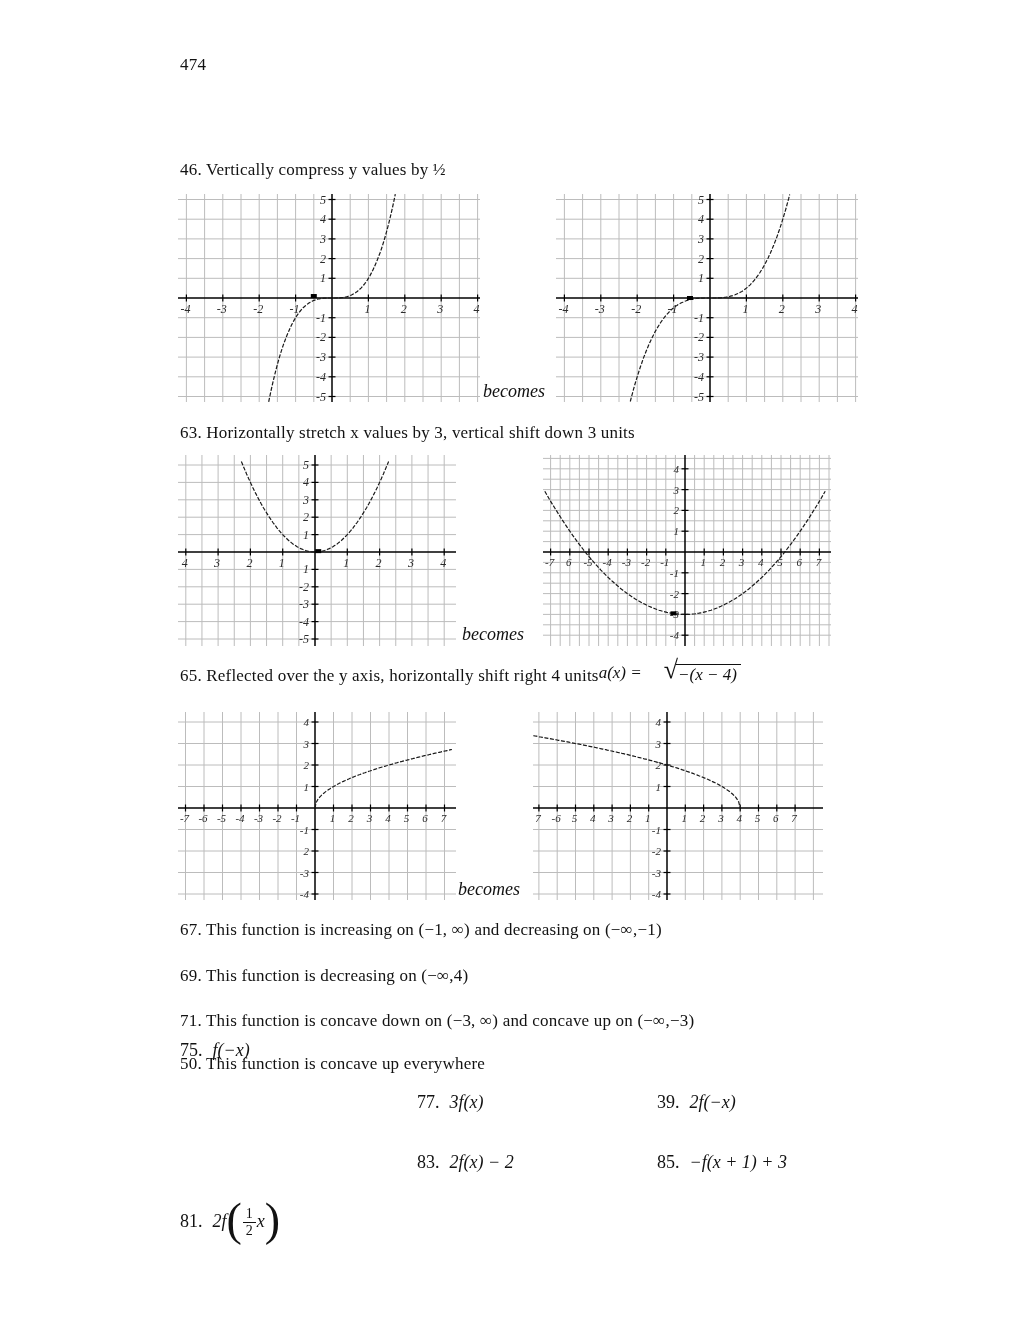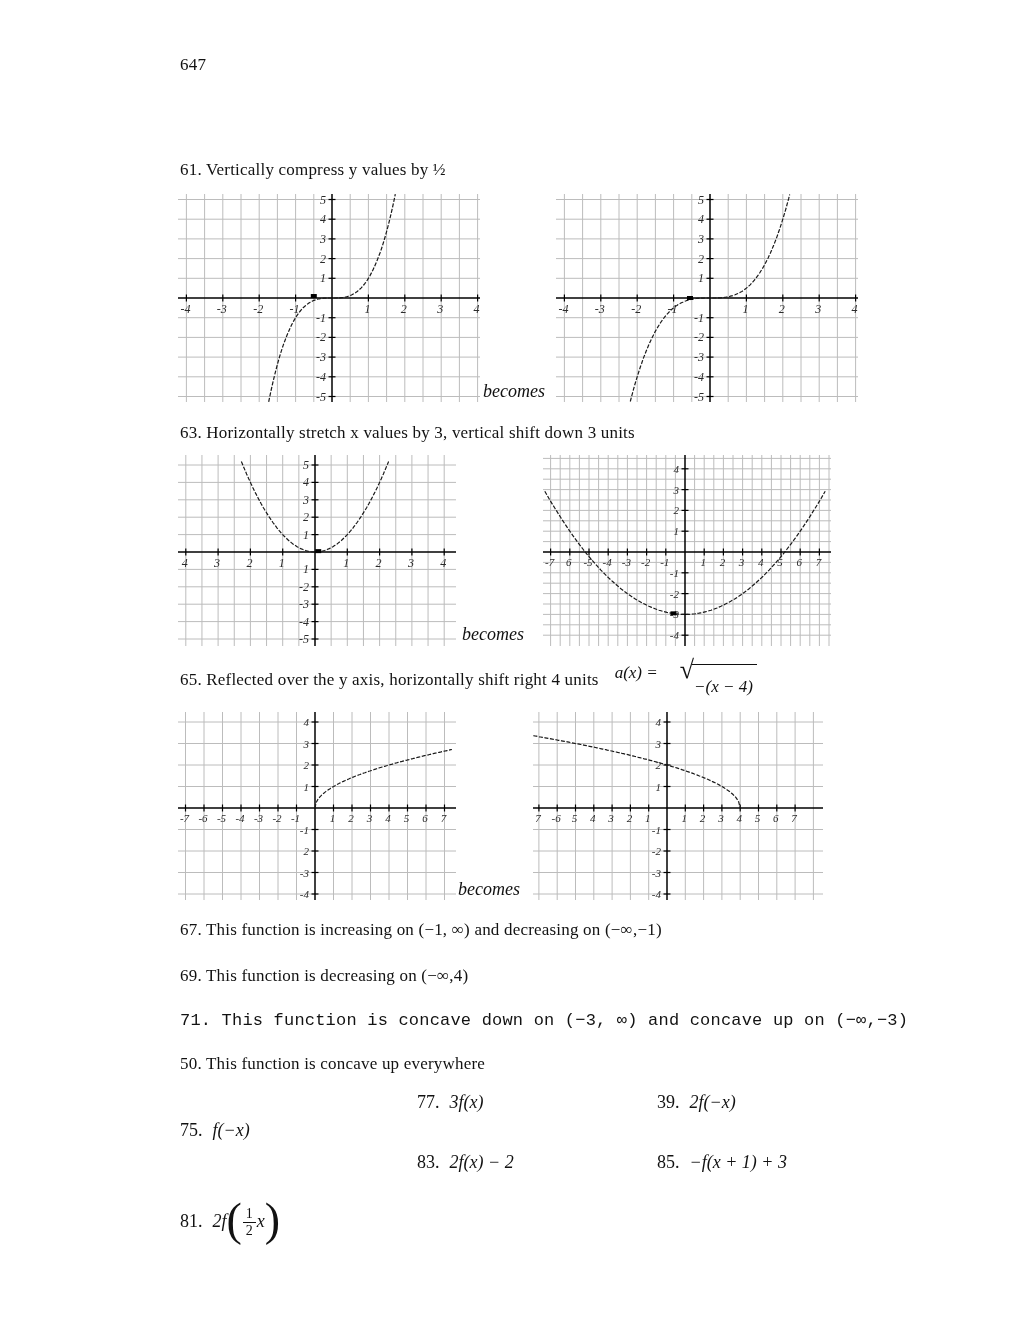--- a/index.html
+++ b/index.html
@@ -4,40 +4,40 @@
 <style>
   html,body{margin:0;padding:0;background:#e8e8e8;}
   .page{position:relative;width:1020px;height:1320px;background:#ffffff;
         font-family:"Liberation Serif",serif;color:#121212;overflow:hidden;margin:0 auto;}
   .txt{position:absolute;font-size:17px;white-space:nowrap;letter-spacing:0.2px;}
   .becomes{position:absolute;font-size:18px;font-style:italic;}
   .graph{position:absolute;}
   .probrow{position:absolute;font-size:18px;white-space:nowrap;}
   .pnum{font-style:normal;margin-right:10px;}
   .expr{font-style:italic;}
-  .t65wrap{position:absolute;display:flex;align-items:center;gap:16px;}
+  .t65wrap{position:absolute;display:flex;align-items:center;}
   .formula{display:inline-flex;align-items:flex-start;font-size:17px;}
   .flhs{font-style:italic;margin-right:22px;}
   .radsign{font-size:26px;line-height:1;position:relative;top:-6px;margin-right:-2px;}
-  .radicand{border-top:1.6px solid #111;font-style:italic;padding:12px 4px 0 2px;position:relative;top:1px;}
+  .radicand{border-top:1.6px solid #111;font-style:italic;padding:0 4px 0 2px;position:relative;top:1px;}
   .frac{display:inline-block;vertical-align:middle;text-align:center;font-size:14px;line-height:1.15;font-style:normal;margin:0 1px;}
   .frac .fn{display:block;border-bottom:1.2px solid #111;padding:0 3px;}
   .frac .fd{display:block;}
   .fracvar{font-style:italic;}
   .bigparen{font-size:46px;font-weight:400;display:inline-block;vertical-align:middle;
             line-height:0.8;position:relative;top:-2px;}
 </style>
 </head>
 <body>
 
 <div class="page">
 
-  <div class="txt" style="left:180px;top:55px;">647</div>
-
-  <div class="txt" style="left:180px;top:160px;">61. Vertically compress y values by ½</div>
+  <div class="txt" style="left:180px;top:55px;">474</div>
+
+  <div class="txt" style="left:180px;top:160px;">46. Vertically compress y values by ½</div>
 
   <svg class="graph" width="302" height="208" viewBox="0 0 302 208" style="left: 178px; top: 194px;">
       <line x1="8.400000000000006" y1="0" x2="8.400000000000006" y2="208" stroke="#bcbcbc" stroke-width="1"></line>
       <line x1="26.60000000000001" y1="0" x2="26.60000000000001" y2="208" stroke="#bcbcbc" stroke-width="1"></line>
       <line x1="44.80000000000001" y1="0" x2="44.80000000000001" y2="208" stroke="#bcbcbc" stroke-width="1"></line>
       <line x1="63" y1="0" x2="63" y2="208" stroke="#bcbcbc" stroke-width="1"></line>
       <line x1="81.2" y1="0" x2="81.2" y2="208" stroke="#bcbcbc" stroke-width="1"></line>
       <line x1="99.4" y1="0" x2="99.4" y2="208" stroke="#bcbcbc" stroke-width="1"></line>
       <line x1="117.6" y1="0" x2="117.6" y2="208" stroke="#bcbcbc" stroke-width="1"></line>
       <line x1="135.8" y1="0" x2="135.8" y2="208" stroke="#bcbcbc" stroke-width="1"></line>
@@ -487,24 +487,24 @@
       <line x1="130.5" y1="160.5" x2="137.5" y2="160.5" stroke="#000000" stroke-width="1.2"></line>
       <text x="128" y="164.5" text-anchor="end" font-size="11" font-style="italic" fill="#2b2b2b" font-family="&quot;Liberation Serif&quot;,serif">-3</text>
       <line x1="130.5" y1="182" x2="137.5" y2="182" stroke="#000000" stroke-width="1.2"></line>
       <text x="128" y="186" text-anchor="end" font-size="11" font-style="italic" fill="#2b2b2b" font-family="&quot;Liberation Serif&quot;,serif">-4</text>
       <path d="M0.4 23.7 L1.9 24.0 L3.4 24.2 L4.8 24.5 L6.3 24.8 L7.8 25.0 L9.3 25.3 L10.7 25.6 L12.2 25.8 L13.7 26.1 L15.2 26.4 L16.7 26.6 L18.1 26.9 L19.6 27.2 L21.1 27.4 L22.6 27.7 L24.0 28.0 L25.5 28.3 L27.0 28.5 L28.5 28.8 L30.0 29.1 L31.4 29.4 L32.9 29.6 L34.4 29.9 L35.9 30.2 L37.3 30.5 L38.8 30.8 L40.3 31.1 L41.8 31.4 L43.2 31.6 L44.7 31.9 L46.2 32.2 L47.7 32.5 L49.2 32.8 L50.6 33.1 L52.1 33.4 L53.6 33.7 L55.1 34.0 L56.5 34.3 L58.0 34.6 L59.5 34.9 L61.0 35.2 L62.4 35.5 L63.9 35.8 L65.4 36.2 L66.9 36.5 L68.4 36.8 L69.8 37.1 L71.3 37.4 L72.8 37.7 L74.3 38.1 L75.7 38.4 L77.2 38.7 L78.7 39.0 L80.2 39.4 L81.6 39.7 L83.1 40.0 L84.6 40.4 L86.1 40.7 L87.6 41.0 L89.0 41.4 L90.5 41.7 L92.0 42.1 L93.5 42.4 L94.9 42.7 L96.4 43.1 L97.9 43.5 L99.4 43.8 L100.9 44.2 L102.3 44.5 L103.8 44.9 L105.3 45.3 L106.8 45.6 L108.2 46.0 L109.7 46.4 L111.2 46.8 L112.7 47.1 L114.1 47.5 L115.6 47.9 L117.1 48.3 L118.6 48.7 L120.1 49.1 L121.5 49.5 L123.0 49.9 L124.5 50.3 L126.0 50.7 L127.4 51.1 L128.9 51.5 L130.4 52.0 L131.9 52.4 L133.3 52.8 L134.8 53.2 L136.3 53.7 L137.8 54.1 L139.3 54.6 L140.7 55.0 L142.2 55.5 L143.7 55.9 L145.2 56.4 L146.6 56.9 L148.1 57.4 L149.6 57.9 L151.1 58.3 L152.5 58.8 L154.0 59.4 L155.5 59.9 L157.0 60.4 L158.5 60.9 L159.9 61.4 L161.4 62.0 L162.9 62.5 L164.4 63.1 L165.8 63.7 L167.3 64.3 L168.8 64.9 L170.3 65.5 L171.8 66.1 L173.2 66.7 L174.7 67.3 L176.2 68.0 L177.7 68.7 L179.1 69.4 L180.6 70.1 L182.1 70.8 L183.6 71.6 L185.0 72.3 L186.5 73.1 L188.0 74.0 L189.5 74.8 L191.0 75.7 L192.4 76.7 L193.9 77.7 L195.4 78.7 L196.9 79.8 L198.3 81.0 L199.8 82.3 L201.3 83.8 L202.8 85.4 L204.2 87.4 L205.7 89.9 L207.2 96.0" fill="none" stroke="#1a1a1a" stroke-width="1.2" stroke-dasharray="4 1.6"></path>
     </svg>
   <div class="becomes" style="left:458px;top:879px;">becomes</div>
 
   <div class="txt" style="left:180px;top:920px;">67. This function is increasing on (−1, ∞)  and decreasing on (−∞,−1)</div>
   <div class="txt" style="left:180px;top:966px;">69. This function is decreasing on (−∞,4)</div>
-  <div class="txt" style="left:180px;top:1011px;font-family:Liberation Mono, monospace;">71. This function is concave down on (−3, ∞) and concave up on (−∞,−3)</div>
+  <div class="txt" style="left:180px;top:1011px;">71. This function is concave down on (−3, ∞) and concave up on (−∞,−3)</div>
   <div class="txt" style="left:180px;top:1054px;">50. This function is concave up everywhere</div>
 
-  <div class="probrow" style="left:180px;top:1120px;">
+  <div class="probrow" style="left:180px;top:1040px;">
     <span class="pnum">75.</span><span class="expr">f(−x)</span>
   </div>
   <div class="probrow" style="left:417px;top:1092px;">
     <span class="pnum">77.</span><span class="expr">3f(x)</span>
   </div>
   <div class="probrow" style="left:657px;top:1092px;">
     <span class="pnum">39.</span><span class="expr">2f(−x)</span>
   </div>
 
   <div class="probrow" style="left:180px;top:1204px;">

